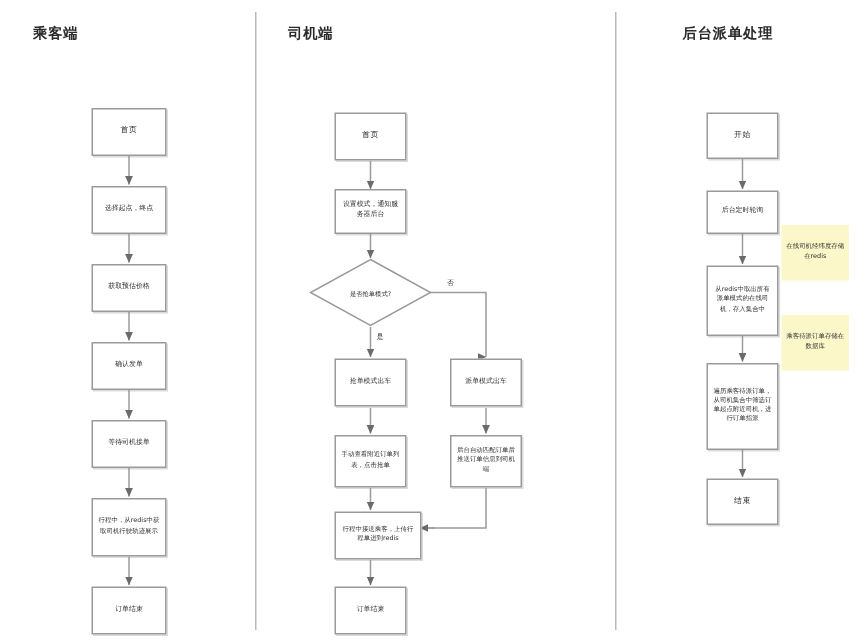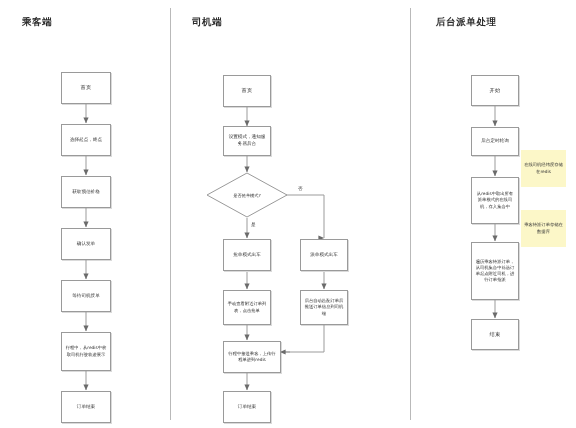--- a/index.html
+++ b/index.html
@@ -107,21 +107,21 @@
 </head>
 <body>
 
 <div id="canvas">
 
   <div class="lane-divider" style="left:170px; top:8px; height:412px;"></div>
   <div class="lane-divider" style="left:410px; top:8px; height:412px;"></div>
 
   <div class="lane-title" style="left:22px; top:16px;">乘客端</div>
   <div class="lane-title" style="left:192px; top:16px;">司机端</div>
-  <div class="lane-title" style="left:436px; top:16px;">后台派单处理</div>
+  <div class="lane-title" style="left:455px; top:16px;">后台派单处理</div>
 
   <svg class="connectors" viewBox="0 0 576 428">
     <defs>
       <marker id="arw" markerWidth="7" markerHeight="7" refX="5.6" refY="2.6" orient="auto">
         <path d="M0,0 L5.8,2.6 L0,5.2 z" fill="#6b6b6b"></path>
       </marker>
     </defs>
     <g stroke="#9b9b9b" stroke-width="1" fill="none" marker-end="url(#arw)">
 
       <line x1="86" y1="103" x2="86" y2="123"></line>

